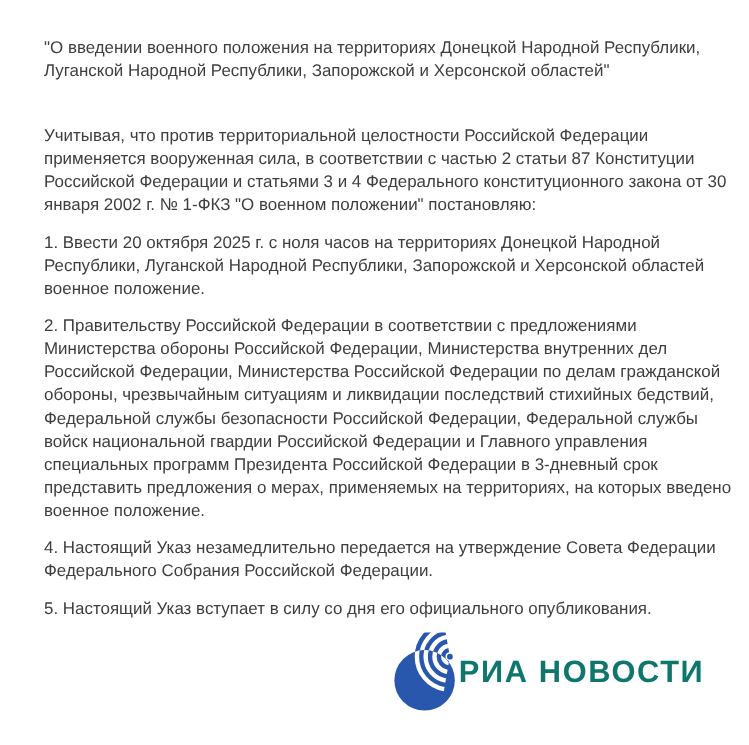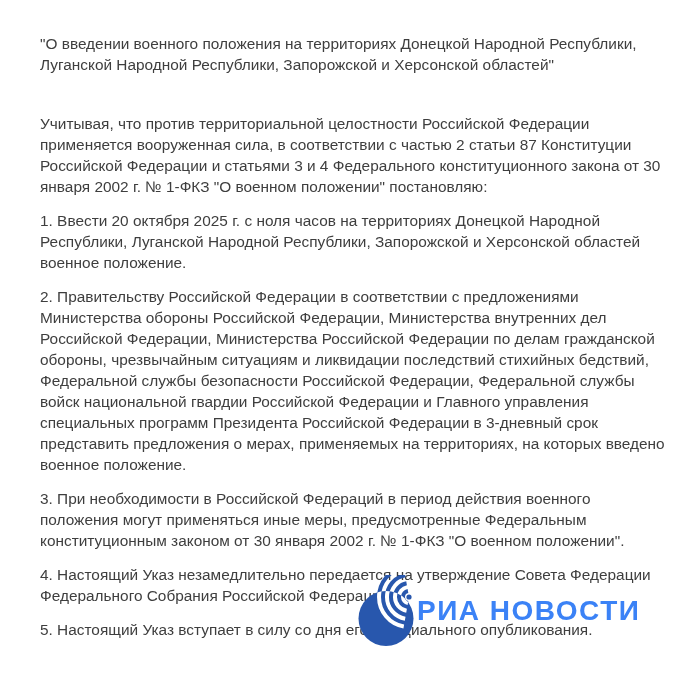--- a/index.html
+++ b/index.html
@@ -45,21 +45,21 @@
     left: 0;
     top: 0;
   }
   .watermark .brand {
     position: absolute;
     left: 65px;
     top: 20px;
     font-size: 28px;
     font-weight: 700;
     letter-spacing: 1.5px;
-    color: #3b82f6;
+    color: #0f766e;
     white-space: nowrap;
   }
 </style>
 </head>
 <body>
 
 <div class="doc">
   <p class="title-block">"О введении военного положения на территориях Донецкой Народной Республики,
 Луганской Народной Республики, Запорожской и Херсонской областей"</p>
   <p>Учитывая, что против территориальной целостности Российской Федерации
@@ -71,23 +71,20 @@
 военное положение.</p>
   <p>2. Правительству Российской Федерации в соответствии с предложениями
 Министерства обороны Российской Федерации, Министерства внутренних дел
 Российской Федерации, Министерства Российской Федерации по делам гражданской
 обороны, чрезвычайным ситуациям и ликвидации последствий стихийных бедствий,
 Федеральной службы безопасности Российской Федерации, Федеральной службы
 войск национальной гвардии Российской Федерации и Главного управления
 специальных программ Президента Российской Федерации в 3-дневный срок
 представить предложения о мерах, применяемых на территориях, на которых введено
 военное положение.</p>
-  <p>3. При необходимости в Российской Федераций в период действия военного
-положения могут применяться иные меры, предусмотренные Федеральным
-конституционным законом от 30 января 2002 г. № 1-ФКЗ "О военном положении".</p>
   <p>4. Настоящий Указ незамедлительно передается на утверждение Совета Федерации
 Федерального Собрания Российской Федерации.</p>
   <p>5. Настоящий Указ вступает в силу со дня его официального опубликования.</p>
 </div>
 
 <div class="watermark">
   <svg width="322" height="78" viewBox="0 0 322 78">
     <defs>
       <clipPath id="discClip">
         <circle cx="34" cy="43.5" r="27.5"></circle>

